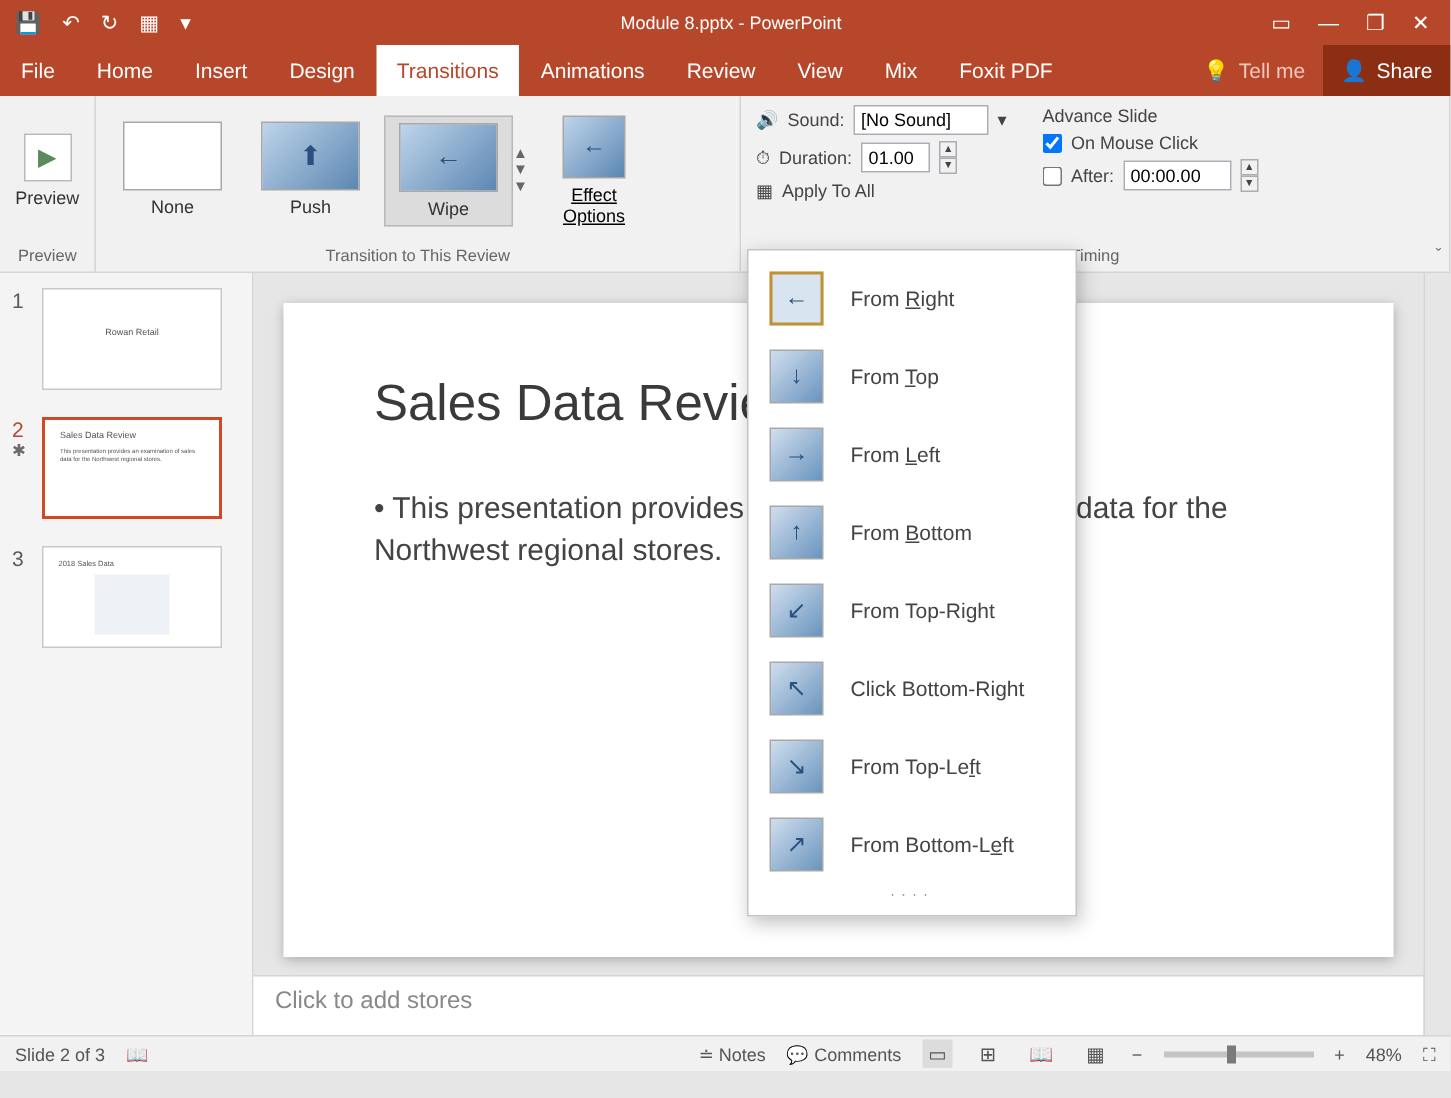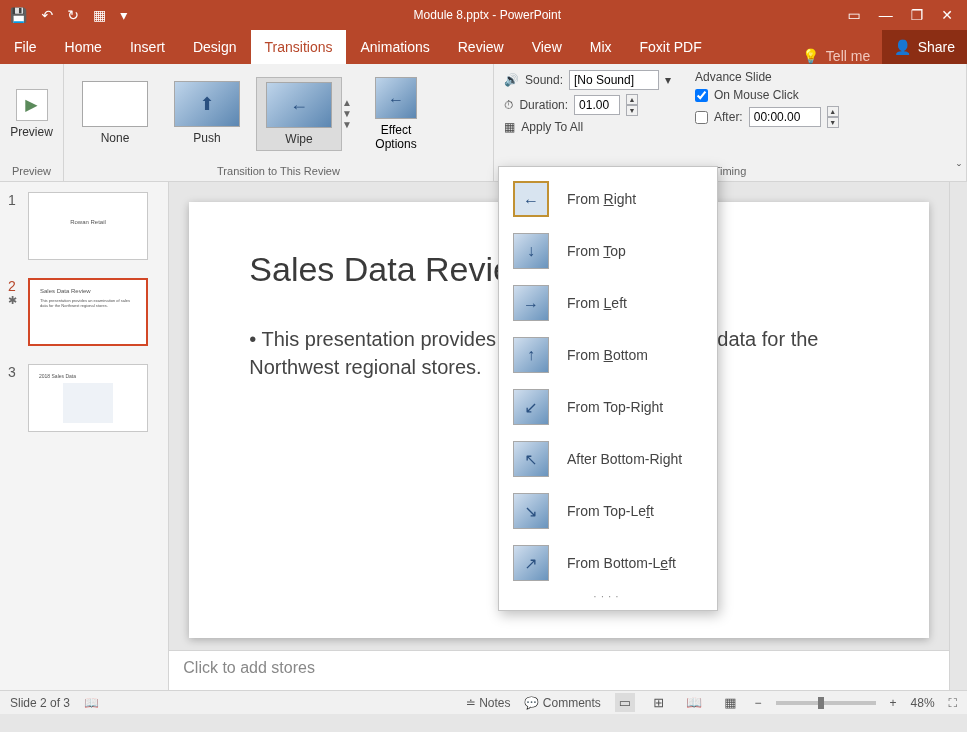--- a/index.html
+++ b/index.html
@@ -5,21 +5,21 @@
 * { margin: 0; padding: 0; box-sizing: border-box; font-family: "Segoe UI", Arial, sans-serif; }
 body { width: 967px; height: 732px; background: #e6e6e6; overflow: hidden; position: relative; }
 
 .titlebar { height: 30px; background: #b7472a; display: flex; align-items: center; color: #fff; font-size: 12px; }
 .titlebar .qat { display: flex; gap: 14px; padding-left: 10px; align-items: center; }
 .titlebar .qat span { cursor: pointer; font-size: 14px; }
 .titlebar .title { flex: 1; text-align: center; }
 .titlebar .wincontrols { display: flex; gap: 18px; padding-right: 14px; font-size: 14px; }
 .titlebar .wincontrols span { cursor: pointer; }
 
-.tabbar { height: 34px; background: #b7472a; display: flex; align-items: flex-end; color: #fff; font-size: 14px; }
+.tabbar { height: 34px; background: #b7472a; display: flex; align-items: center; color: #fff; font-size: 14px; }
 .tabbar .tab { padding: 0 14px; height: 100%; display: flex; align-items: center; cursor: pointer; }
 .tabbar .tab.active { background: #fff; color: #b7472a; }
 .tabbar .spacer { flex: 1; }
 .tabbar .tellme { display: flex; align-items: center; gap: 6px; color: #f1c8be; padding: 0 12px; }
 .tabbar .share { background: #8c2e14; padding: 0 12px; height: 100%; display: flex; align-items: center; gap: 6px; }
 
 .ribbon { height: 118px; background: #f1f1f1; border-bottom: 1px solid #d4d4d4; display: flex; position: relative; }
 .ribbon-group { border-right: 1px solid #d4d4d4; display: flex; flex-direction: column; }
 .ribbon-group .content { flex: 1; display: flex; align-items: center; padding: 4px 8px; }
 .ribbon-group .label { text-align: center; font-size: 11px; color: #666; padding: 2px 0 4px; }
@@ -31,21 +31,21 @@
 .gallery { display: flex; gap: 6px; }
 .gallery-item { width: 86px; text-align: center; cursor: pointer; padding: 4px 2px; }
 .gallery-item.selected { background: #dcdcdc; border: 1px solid #b8b8b8; }
 .gallery-item .thumb { width: 66px; height: 46px; margin: 0 auto 4px; border: 1px solid #a8a8a8; background: linear-gradient(135deg, #bed4ea, #5c87b2); display: flex; align-items: center; justify-content: center; font-size: 18px; color: #2a5080; }
 .gallery-item .thumb.none { background: #fff; }
 .gallery-item .gtxt { font-size: 12px; color: #333; }
 .gallery-scroll { width: 16px; display: flex; flex-direction: column; justify-content: space-around; font-size: 10px; color: #666; cursor: pointer; }
 
 .effectopt { width: 60px; text-align: center; cursor: pointer; }
 .effectopt .thumb { width: 42px; height: 42px; margin: 0 auto 4px; border: 1px solid #a8a8a8; background: linear-gradient(135deg,#bed4ea,#5c87b2); display: flex; align-items: center; justify-content: center; font-size: 16px; color: #2a5080; }
-.effectopt .txt { font-size: 12px; line-height: 14px; }
+.effectopt .txt { font-size: 12px; line-height: 14px; text-decoration: underline; }
 
 .timing-group { flex: 1; padding: 6px 10px 0; font-size: 12px; color: #444; }
 .timing-row { display: flex; align-items: center; gap: 6px; margin-bottom: 4px; }
 .timing-row input[type=text] { height: 20px; border: 1px solid #abadb3; font-size: 12px; padding: 0 4px; }
 .spin { width: 12px; display: flex; flex-direction: column; }
 .spin span { font-size: 7px; line-height: 9px; border: 1px solid #abadb3; text-align: center; cursor: pointer; }
 .ribbon-collapse { position: absolute; right: 6px; bottom: 4px; font-size: 12px; color: #666; cursor: pointer; }
 
 .workspace { display: flex; height: 508px; }
 .thumbs-panel { width: 172px; background: #f4f4f4; border-right: 1px solid #d4d4d4; padding: 10px 8px; overflow: hidden; }
@@ -288,21 +288,21 @@
   <div class="item">
     <div class="icon">↑</div>
     <span>From <span class="accel">B</span>ottom</span>
   </div>
   <div class="item">
     <div class="icon">↙</div>
     <span>From Top-Right</span>
   </div>
   <div class="item">
     <div class="icon">↖</div>
-    <span>After Bottom-Right</span>
+    <span>Click Bottom-Right</span>
   </div>
   <div class="item">
     <div class="icon">↘</div>
     <span>From Top-Le<span class="accel">f</span>t</span>
   </div>
   <div class="item">
     <div class="icon">↗</div>
     <span>From Bottom-L<span class="accel">e</span>ft</span>
   </div>
   <div class="dots">····</div>

